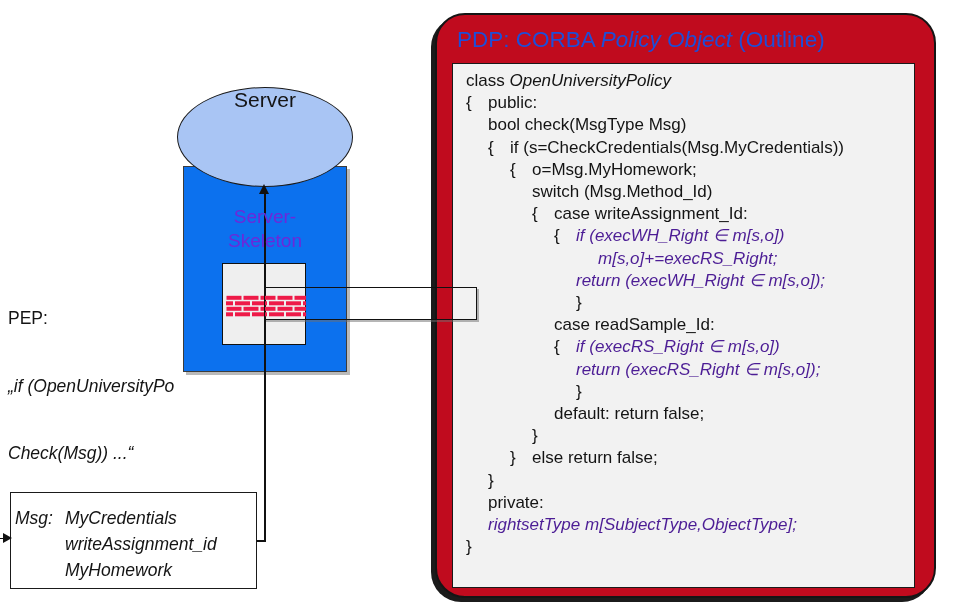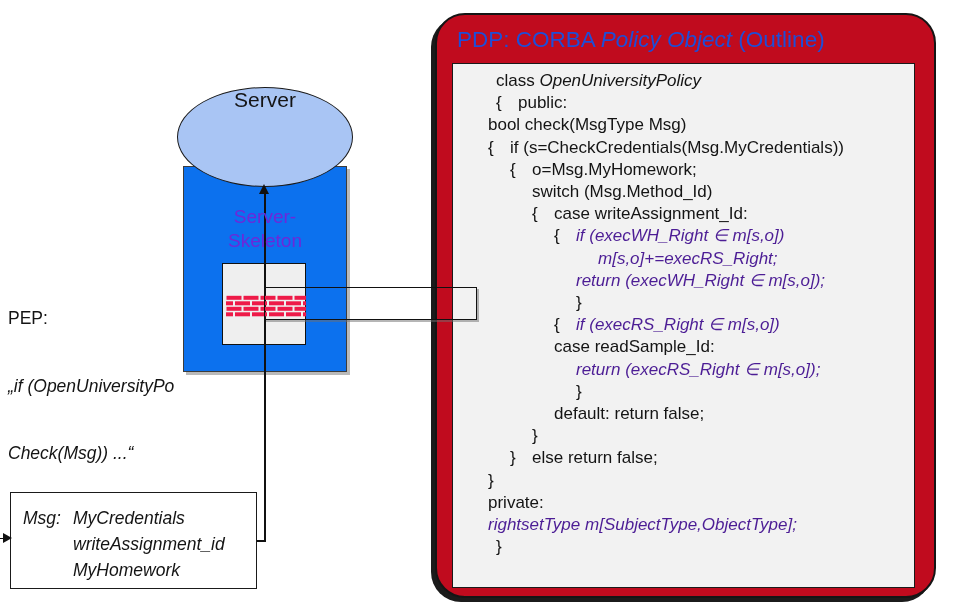--- a/index.html
+++ b/index.html
@@ -27,21 +27,21 @@
   .code-box{
     left:452px;top:63px;width:463px;height:525px;
     background:#F2F2F2;border:1.5px solid #1a1a1a;
     box-sizing:border-box;padding:6px 0 0 13px;
     z-index:1;
   }
   .code-line{font-size:17px;line-height:22.2px;white-space:pre;}
   .code-line .brace{display:inline-block;width:22px;}
   .blue{color:#4c1d95;font-style:italic;margin-top:28px;}
   .it{font-style:italic;}
-  .i0{padding-left:0;margin-left:30px;}   .i1{padding-left:22px;}
+  .i0{padding-left:0;}   .i1{padding-left:22px;}
   .i2{padding-left:44px;}.i3{padding-left:66px;}
   .i4{padding-left:88px;}.i5{padding-left:110px;}
   .i6{padding-left:132px;}
 
   
   .skeleton-rect{
     left:183px;top:166px;width:164px;height:206px;
     background:#0C71EE;border:1px solid #3c3c3c;
     box-shadow:3px 3px 0 rgba(130,130,130,0.55);
     box-sizing:border-box;z-index:1;
@@ -78,21 +78,21 @@
     box-shadow:2px 2px 0 rgba(110,110,110,0.5);z-index:10;
   }
   .pep-label{left:8px;top:262px;font-size:17.5px;line-height:22.5px;z-index:2;white-space:pre;}
   .pep-label .code-italic{font-style:italic;}
   .pep-label .on-blue{color:#ffffff;}
 
   
   .msg-box{
     left:10px;top:492px;width:247px;height:97px;
     background:#ffffff;border:1.5px solid #1a1a1a;box-sizing:border-box;
-    padding:12px 0 0 12px;font-style:italic;font-size:17.5px;line-height:26px;
+    padding:12px 0 0 4px;font-style:italic;font-size:17.5px;line-height:26px;
     z-index:2;
   }
   .msg-label{display:inline-block;width:50px;}
   .msg-ind{padding-left:50px;}
   .entry-line{left:0;top:537.5px;width:6px;height:1.5px;background:#111;z-index:5;}
   .arrowhead-right{
     left:3px;top:533px;width:0;height:0;
     border-top:5.5px solid transparent;border-bottom:5.5px solid transparent;
     border-left:9px solid #111;z-index:5;
   }
@@ -154,22 +154,22 @@
   <div class="code-line i0"><span class="brace">{</span><span>public:</span></div>
   <div class="code-line i1"><span>bool check(MsgType Msg)</span></div>
   <div class="code-line i1"><span class="brace">{</span><span>if (s=CheckCredentials(Msg.MyCredentials))</span></div>
   <div class="code-line i2"><span class="brace">{</span><span>o=Msg.MyHomework;</span></div>
   <div class="code-line i3"><span>switch (Msg.Method_Id)</span></div>
   <div class="code-line i3"><span class="brace">{</span><span>case writeAssignment_Id:</span></div>
   <div class="code-line i4"><span class="brace">{</span><span class="blue">if (execWH_Right ∈ m[s,o])</span></div>
   <div class="code-line i6"><span class="blue">m[s,o]+=execRS_Right;</span></div>
   <div class="code-line i5"><span class="blue">return (execWH_Right ∈ m[s,o]);</span></div>
   <div class="code-line i5"><span>}</span></div>
+  <div class="code-line i4"><span>case readSample_Id:</span></div>
   <div class="code-line i4"><span class="brace">{</span><span class="blue">if (execRS_Right ∈ m[s,o])</span></div>
-  <div class="code-line i4"><span>case readSample_Id:</span></div>
   <div class="code-line i5"><span class="blue">return (execRS_Right ∈ m[s,o]);</span></div>
   <div class="code-line i5"><span>}</span></div>
   <div class="code-line i4"><span>default: return false;</span></div>
   <div class="code-line i3"><span>}</span></div>
   <div class="code-line i2"><span class="brace">}</span><span>else return false;</span></div>
   <div class="code-line i1"><span>}</span></div>
   <div class="code-line i1"><span>private:</span></div>
   <div class="code-line i1"><span class="blue">rightsetType m[SubjectType,ObjectType];</span></div>
   <div class="code-line i0"><span>}</span></div>
 </div>

